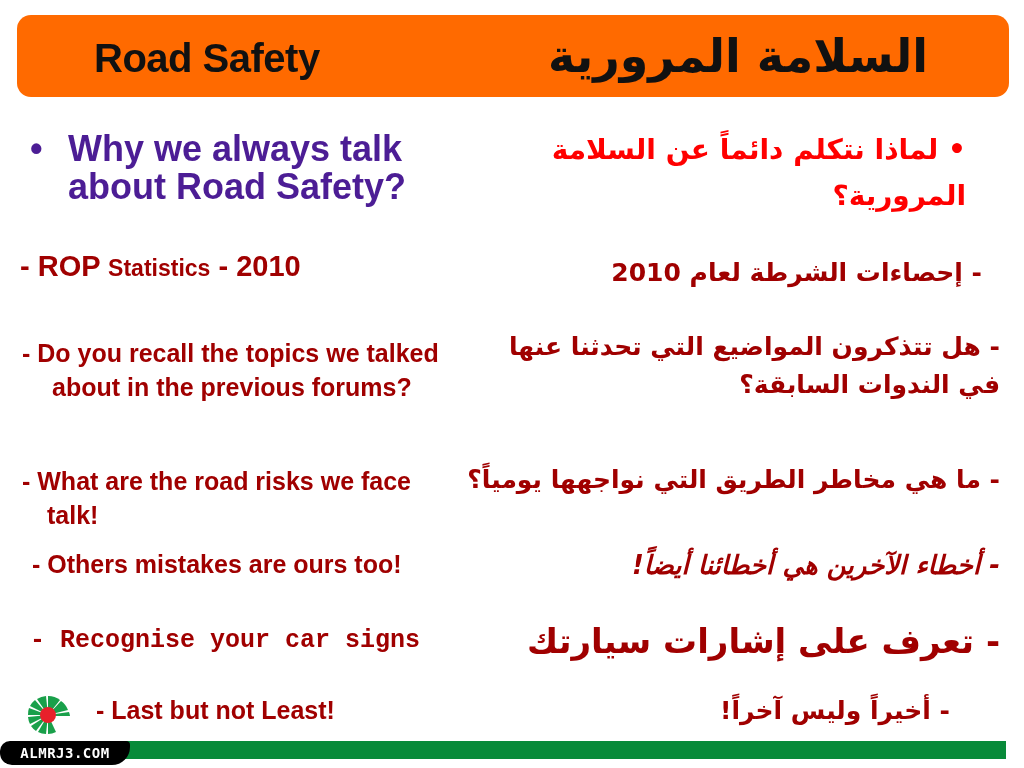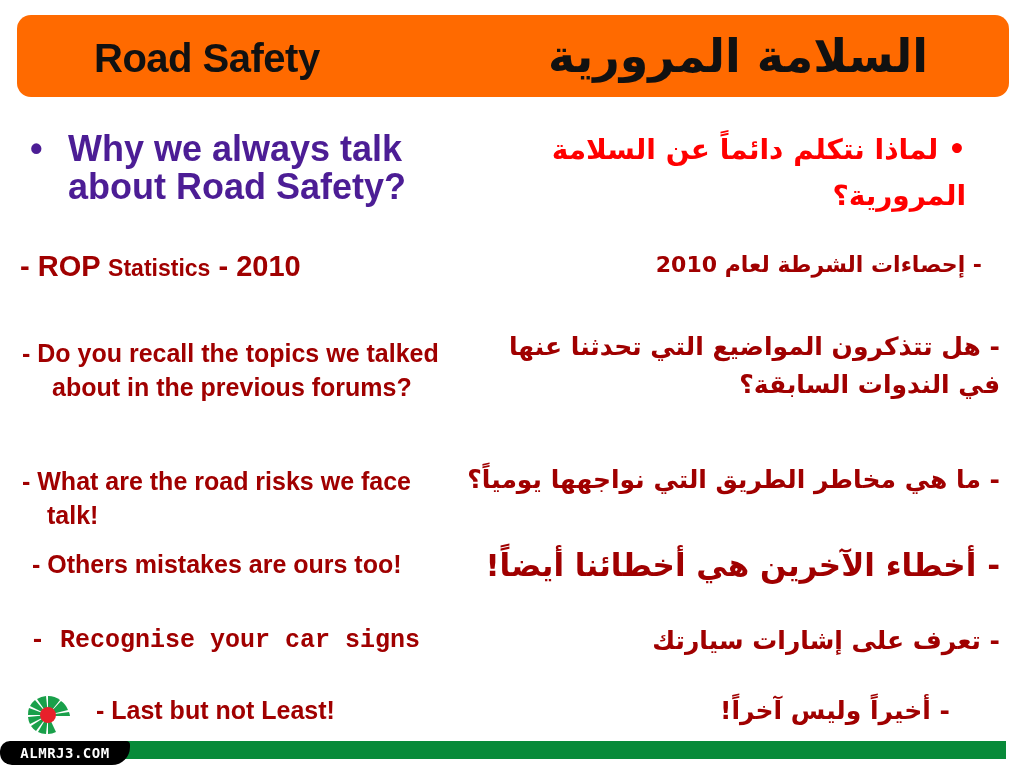--- a/index.html
+++ b/index.html
@@ -88,22 +88,22 @@
       width: 420px;
     }
     .rop-en {
       left: 20px;
       top: 250px;
       font-size: 29px;
     }
     .rop-en .small { font-size: 23px; }
     .rop-ar {
       right: 42px;
-      top: 246px;
-      font-size: 22px;
+      top: 254px;
+      font-size: 25px;
       text-align: right;
     }
     .recall-en {
       left: 22px;
       top: 336px;
       font-size: 25px;
       line-height: 34px;
     }
     .recall-en .l2 { padding-left: 30px; }
     .recall-ar {
@@ -125,32 +125,33 @@
       font-size: 25px;
     }
     .mistakes-en {
       left: 32px;
       top: 548px;
       font-size: 25px;
     }
     .mistakes-ar {
       right: 24px;
       top: 546px;
-      font-size: 31px;
+      font-size: 26px;
+      font-style: italic;
     }
     .signs-en {
       left: 30px;
       top: 624px;
       font-size: 25px;
       font-family: Liberation Mono, monospace;
     }
     .signs-ar {
       right: 24px;
       top: 622px;
-      font-size: 25px;
+      font-size: 34px;
     }
     .last-en {
       left: 96px;
       top: 694px;
       font-size: 25px;
     }
     .last-ar {
       right: 74px;
       top: 692px;
       font-size: 25px;

